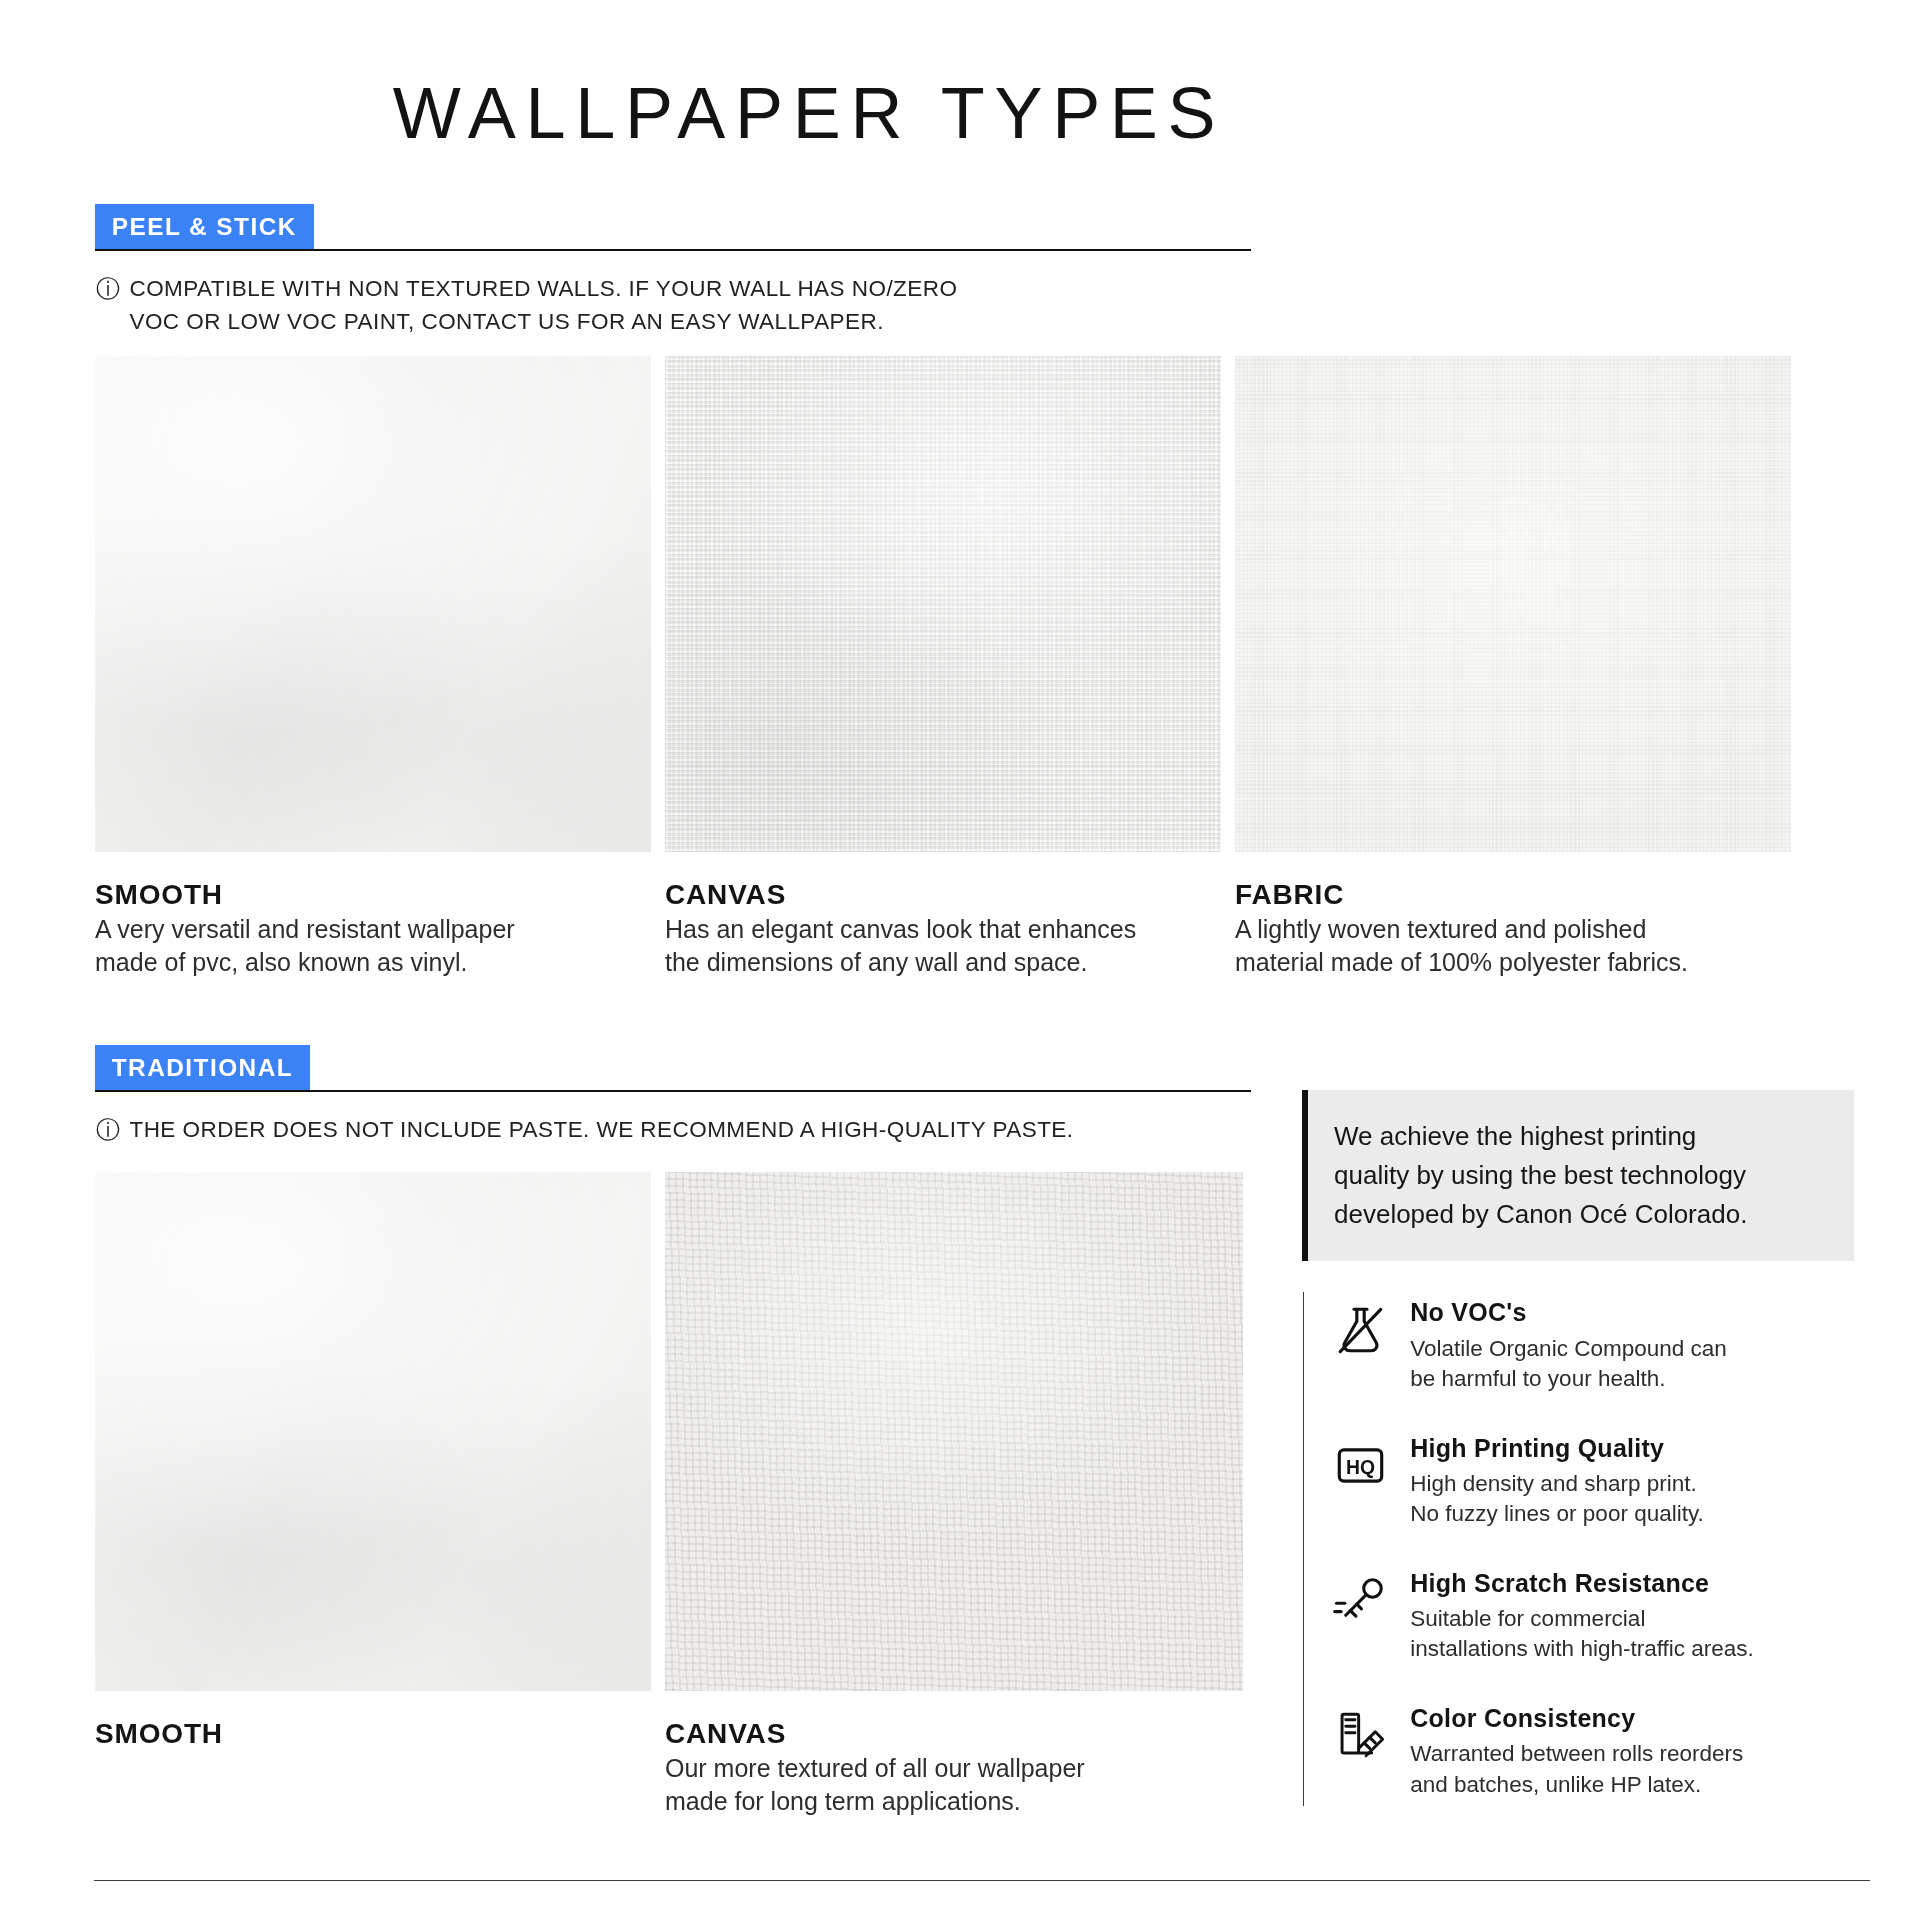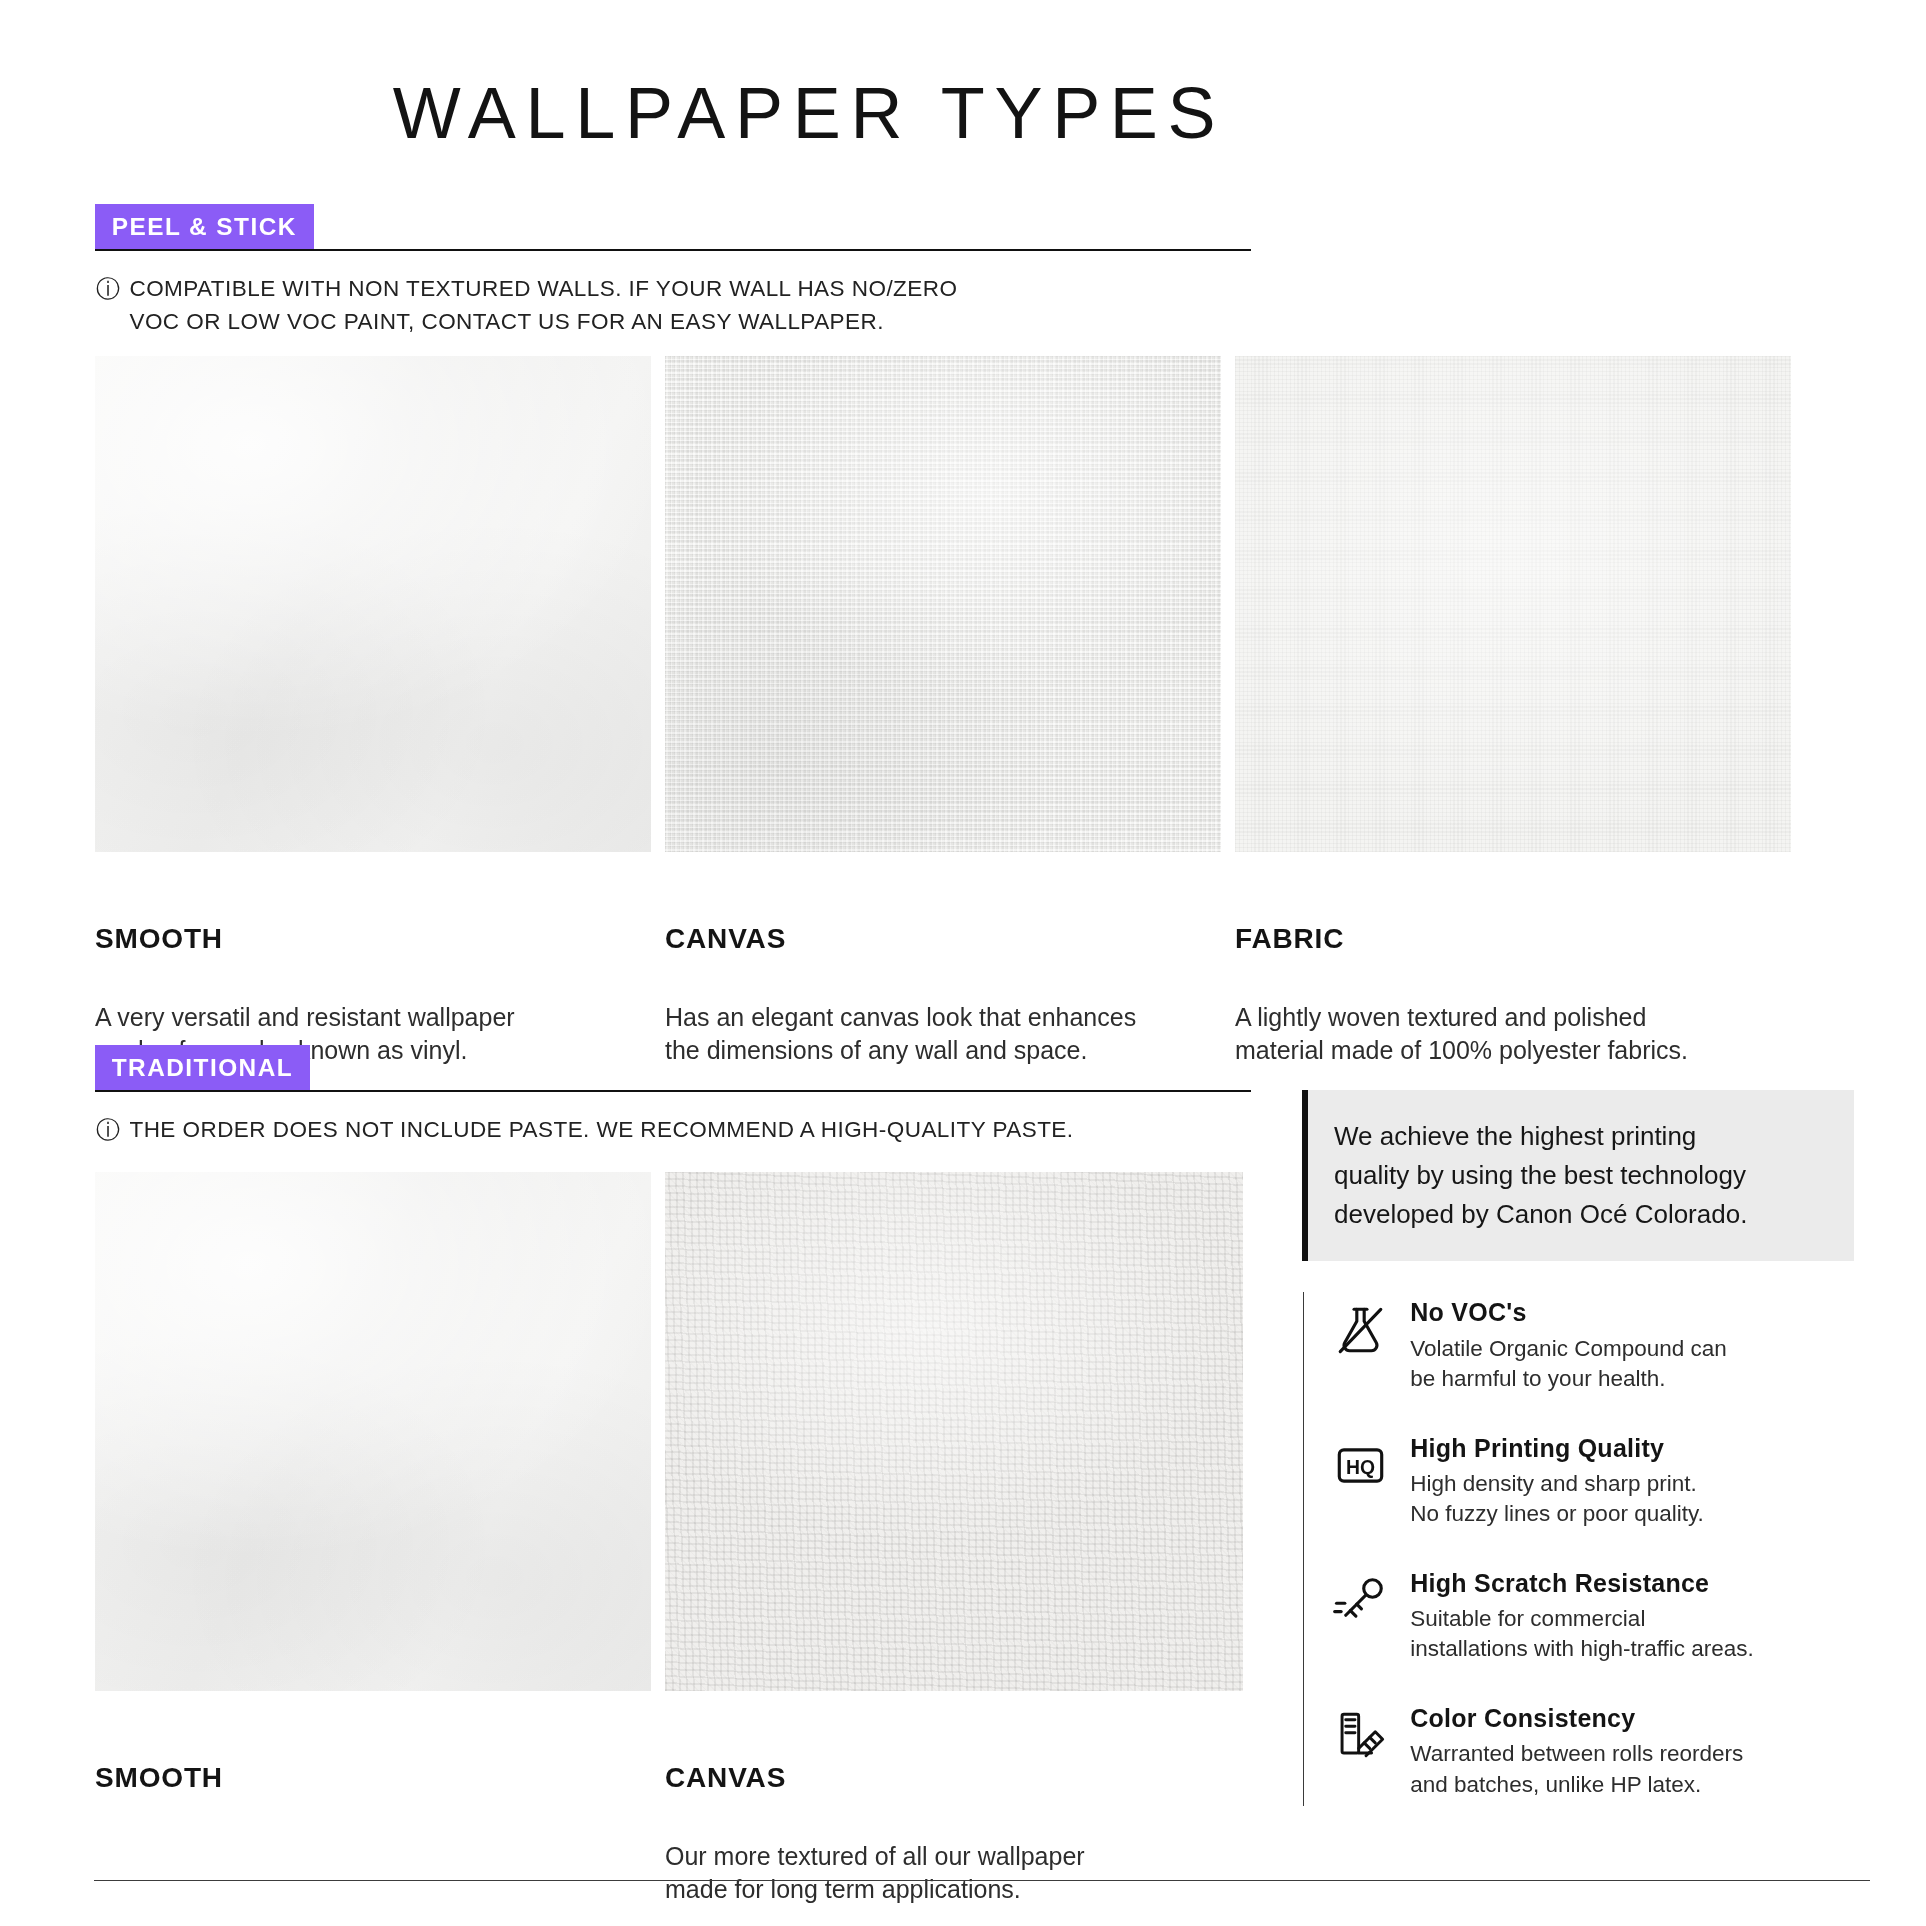--- a/index.html
+++ b/index.html
@@ -29,21 +29,21 @@
   
   .section-header {
     position:absolute;
     left:95px;
     width:1156px;
     border-bottom:2.6px solid #111;
     display:flex;
     align-items:flex-end;
   }
   .section-label {
-    background:#8b5cf6;
+    background:#3b82f6;
     color:#fff;
     font-size:24.4px;
     font-weight:700;
     letter-spacing:0.06em;
     padding:9px 16.7px 7.7px 16.7px;
   }
   .hdr-peel { top:204px; }
   .hdr-trad { top:1045px; }
 
   
@@ -70,21 +70,21 @@
   .swatch-row {
     position:absolute;
     left:95px;
     display:flex;
     gap:14px;
     align-items:flex-start;
   }
   .row-peel { top:356px; }
   .row-trad { top:1172px; }
 
-  .swatch-card { display:flex; flex-direction:column;gap:44px; }
+  .swatch-card { display:flex; flex-direction:column; }
   .w-std { width:556px; }
   .w-wide { width:578px; }
 
   .swatch { width:100%; }
   .h-peel { height:496px; }
   .h-trad { height:519px; }
 
   .swatch-name {
     margin-top:27px;
     font-size:28px;

